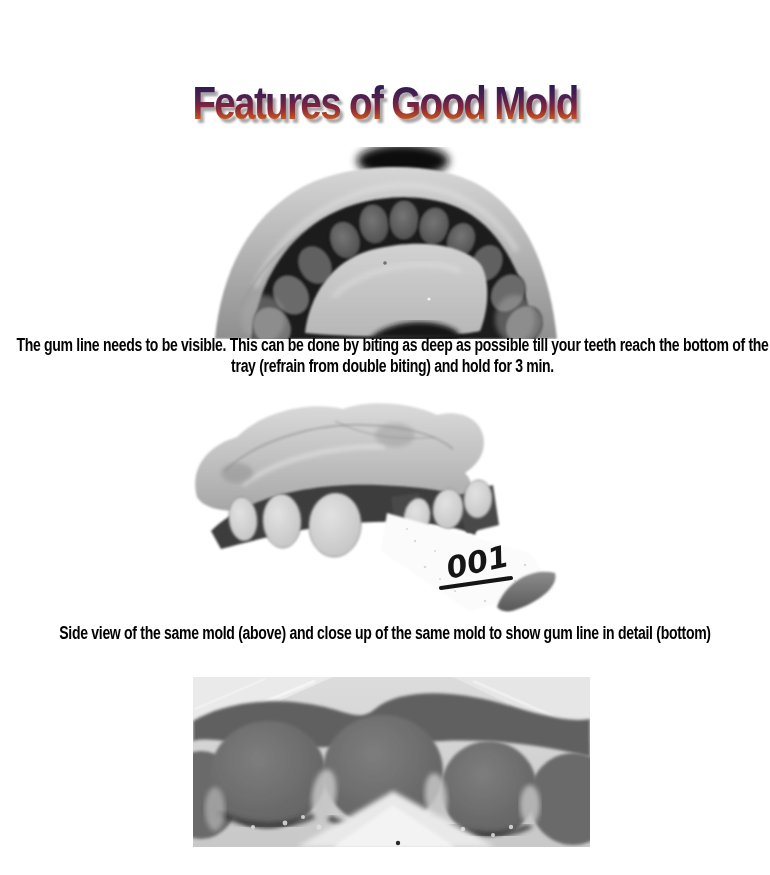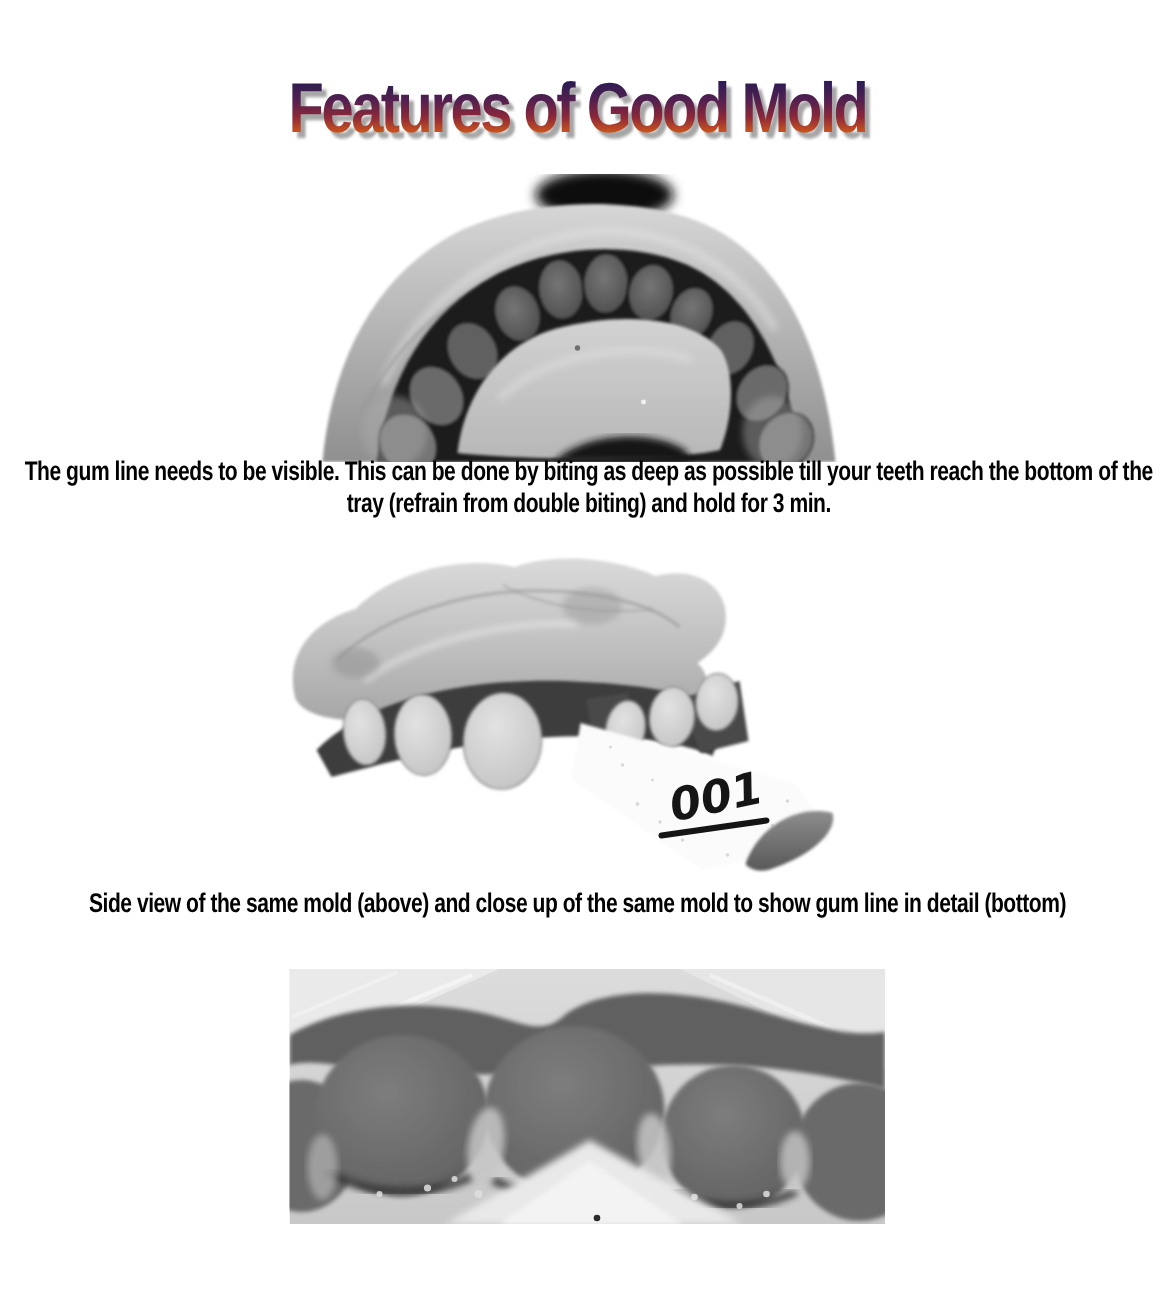--- a/index.html
+++ b/index.html
@@ -1,20 +1,20 @@
 <!DOCTYPE html>
 <html><head>
 <meta charset="utf-8">
 <style>
   html,body{margin:0;padding:0;}
   body{
     width:770px;height:875px;background:#ffffff;position:relative;overflow:hidden;
     font-family:"Liberation Sans",sans-serif;
   }
-  .page{position:absolute;inset:0;}
+  .page{position:absolute;inset:0;margin-top:31px;}
   .title{
     position:absolute;top:42px;left:0;width:770px;margin:0;
     text-align:center;font-size:47px;font-weight:bold;letter-spacing:-2px;line-height:60px;
     transform:scaleX(0.82);transform-origin:50% 50%;
     background:linear-gradient(180deg,#1f1b4e 0%,#2a1c52 20%,#54204f 42%,#8c2739 60%,#c5521f 76%,#f08f1e 90%,#f8b640 100%);
     -webkit-background-clip:text;background-clip:text;color:transparent;
     filter:drop-shadow(4px 4px 1px #a6a6a6);
     white-space:nowrap;
   }
   .caption{

